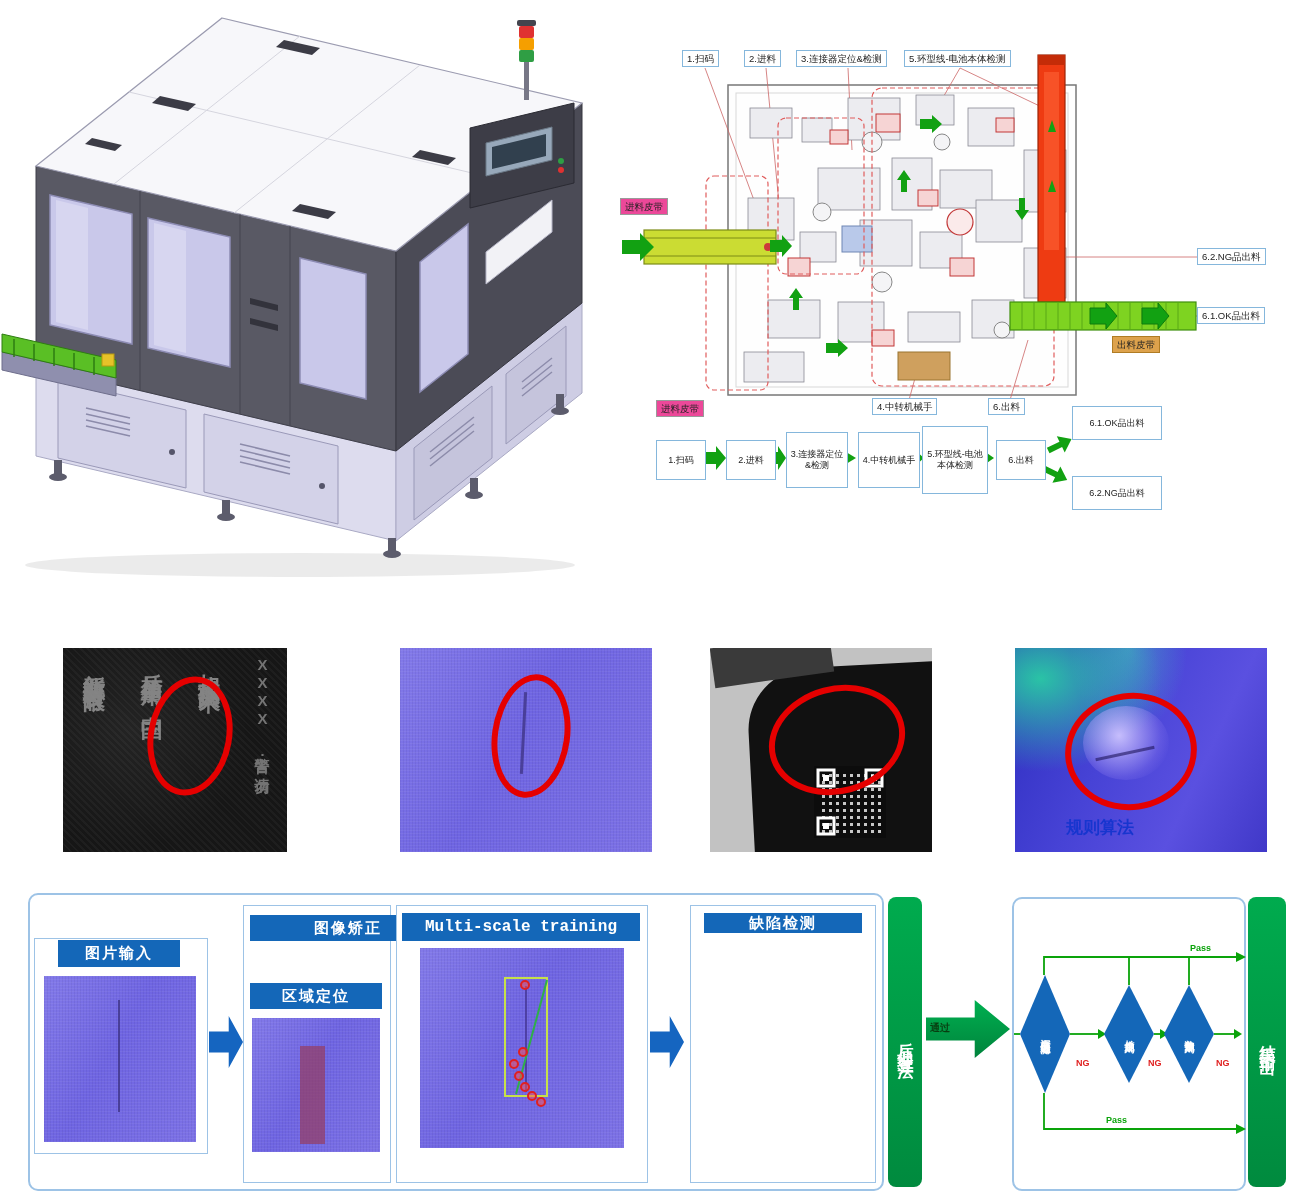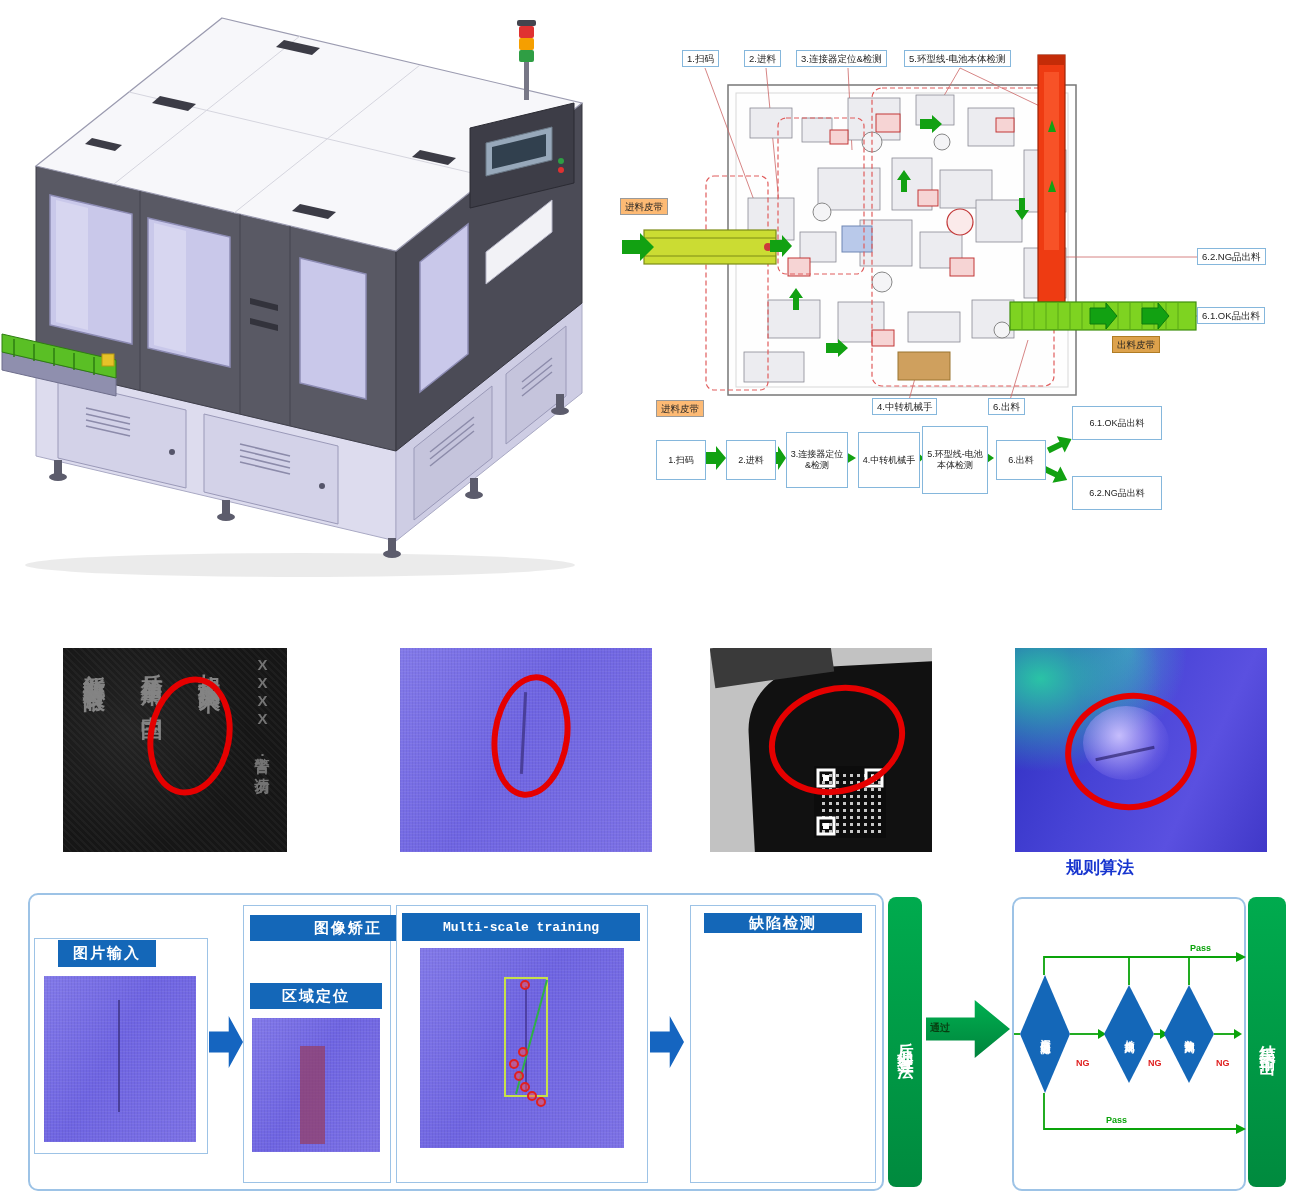--- a/index.html
+++ b/index.html
@@ -2,21 +2,21 @@
 <html><head>
 <meta charset="utf-8">
 <style>
   html,body{margin:0;padding:0;background:#fff;}
   .canvas{position:relative;width:1300px;height:1198px;background:#fff;overflow:hidden;
           font-family:"Liberation Sans",sans-serif;color:#222;}
   .abs{position:absolute;}
   
   .lbl{position:absolute;background:#fff;border:1px solid #85b7dc;font-size:9.5px;line-height:1.2;
        padding:2px 4px;white-space:nowrap;color:#222;}
-  .lbl-gray{background:#fdba74;border-color:#9a9a9a;}
+  .lbl-gray{background:#ec4899;border-color:#9a9a9a;}
   .lbl-orange{background:#dda24c;border-color:#b07c24;}
   .fbox{position:absolute;background:#fff;border:1px solid #85b7dc;font-size:9px;line-height:1.2;
         display:flex;align-items:center;justify-content:center;text-align:center;padding:1px;}
   
   .sample{position:absolute;overflow:hidden;}
   .s1{left:63px;top:648px;width:224px;height:204px;background:
       radial-gradient(circle at 30% 40%, rgba(255,255,255,.06), transparent 60%),
       repeating-linear-gradient(45deg, rgba(255,255,255,.035) 0 2px, transparent 2px 5px),
       #161616;display:flex;justify-content:space-between;padding:8px 16px;box-sizing:border-box;}
   .vcol{writing-mode:vertical-rl;text-orientation:upright;font-size:22px;font-weight:600;
@@ -35,21 +35,21 @@
   .ellipse{position:absolute;border:6px solid #e50000;border-radius:50%;}
   .scratch{position:absolute;background:rgba(60,50,130,.75);}
   .bump{position:absolute;border-radius:50%;
         background:radial-gradient(circle at 42% 40%, rgba(205,195,255,.95), rgba(130,115,235,.35) 62%, transparent 78%);}
   .caption{position:absolute;font-size:17px;font-weight:bold;color:#1735cf;text-align:center;}
   
   .pframe{position:absolute;border:2px solid #9dc3e6;border-radius:10px;background:#fff;}
   .subframe{position:absolute;border:1.5px solid #9dc3e6;background:#fff;}
   .hdr{position:absolute;background:#1467b8;color:#fff;font-weight:bold;font-size:15px;
        display:flex;align-items:center;justify-content:center;letter-spacing:2px;}
-  .hdr-mono{font-family:"Liberation Mono",monospace;letter-spacing:0;font-size:13px;}
+  .hdr-mono{font-family:"Liberation Mono",monospace;letter-spacing:0;font-size:16px;}
   .barrow{position:absolute;background:#1565c0;
           clip-path:polygon(0% 30%,58% 30%,58% 0%,100% 50%,58% 100%,58% 70%,0% 70%);}
   .garrow{position:absolute;background:linear-gradient(180deg,#00b050,#00833c);
           clip-path:polygon(0% 30%,58% 30%,58% 0%,100% 50%,58% 100%,58% 70%,0% 70%);}
   .vbar{position:absolute;background:linear-gradient(180deg,#00ab4e,#008a3e);border-radius:8px;
         display:flex;align-items:center;justify-content:center;}
   .vbar span{writing-mode:vertical-lr;text-orientation:upright;color:#fff;font-weight:bold;
         font-size:16px;letter-spacing:5px;}
   .regionmark{position:absolute;background:rgba(150,60,95,.7);}
   .blob{position:absolute;background:radial-gradient(ellipse at 50% 32%, rgba(195,62,85,.95),
@@ -362,26 +362,26 @@
     </svg>
     <div class="ellipse" style="left:58px;top:38px;width:126px;height:96px;transform:rotate(-15deg);"></div>
   </div>
 
   <div class="sample s4">
     <div class="bump" style="left:68px;top:58px;width:86px;height:74px;"></div>
     <div class="scratch" style="left:80px;top:104px;width:60px;height:3px;background:rgba(30,20,90,.6);transform:rotate(-12deg);"></div>
     <div class="ellipse" style="left:50px;top:45px;width:120px;height:105px;transform:rotate(-8deg);"></div>
   </div>
 
-  <div class="caption" style="left:1020px;top:856px;width:160px;">规则算法</div>
+  <div class="caption" style="left:1020px;top:816px;width:160px;">规则算法</div>
 
   <div class="pframe" style="left:28px;top:893px;width:852px;height:294px;"></div>
 
   <div class="subframe" style="left:34px;top:938px;width:172px;height:214px;"></div>
-  <div class="hdr" style="left:58px;top:940px;width:98px;height:27px;">图片输入</div>
+  <div class="hdr" style="left:58px;top:940px;width:122px;height:27px;">图片输入</div>
   <div class="abs purple" style="left:44px;top:976px;width:152px;height:166px;">
     <div class="scratch" style="left:74px;top:24px;width:2px;height:112px;"></div>
   </div>
 
   <div class="barrow" style="left:209px;top:1016px;width:34px;height:52px;"></div>
 
   <div class="subframe" style="left:243px;top:905px;width:146px;height:276px;"></div>
   <div class="hdr" style="left:250px;top:915px;width:132px;height:26px;padding-left:32px;">图像矫正</div>
   <div class="hdr" style="left:250px;top:983px;width:132px;height:26px;">区域定位</div>
   <div class="abs purple" style="left:252px;top:1018px;width:128px;height:134px;">

